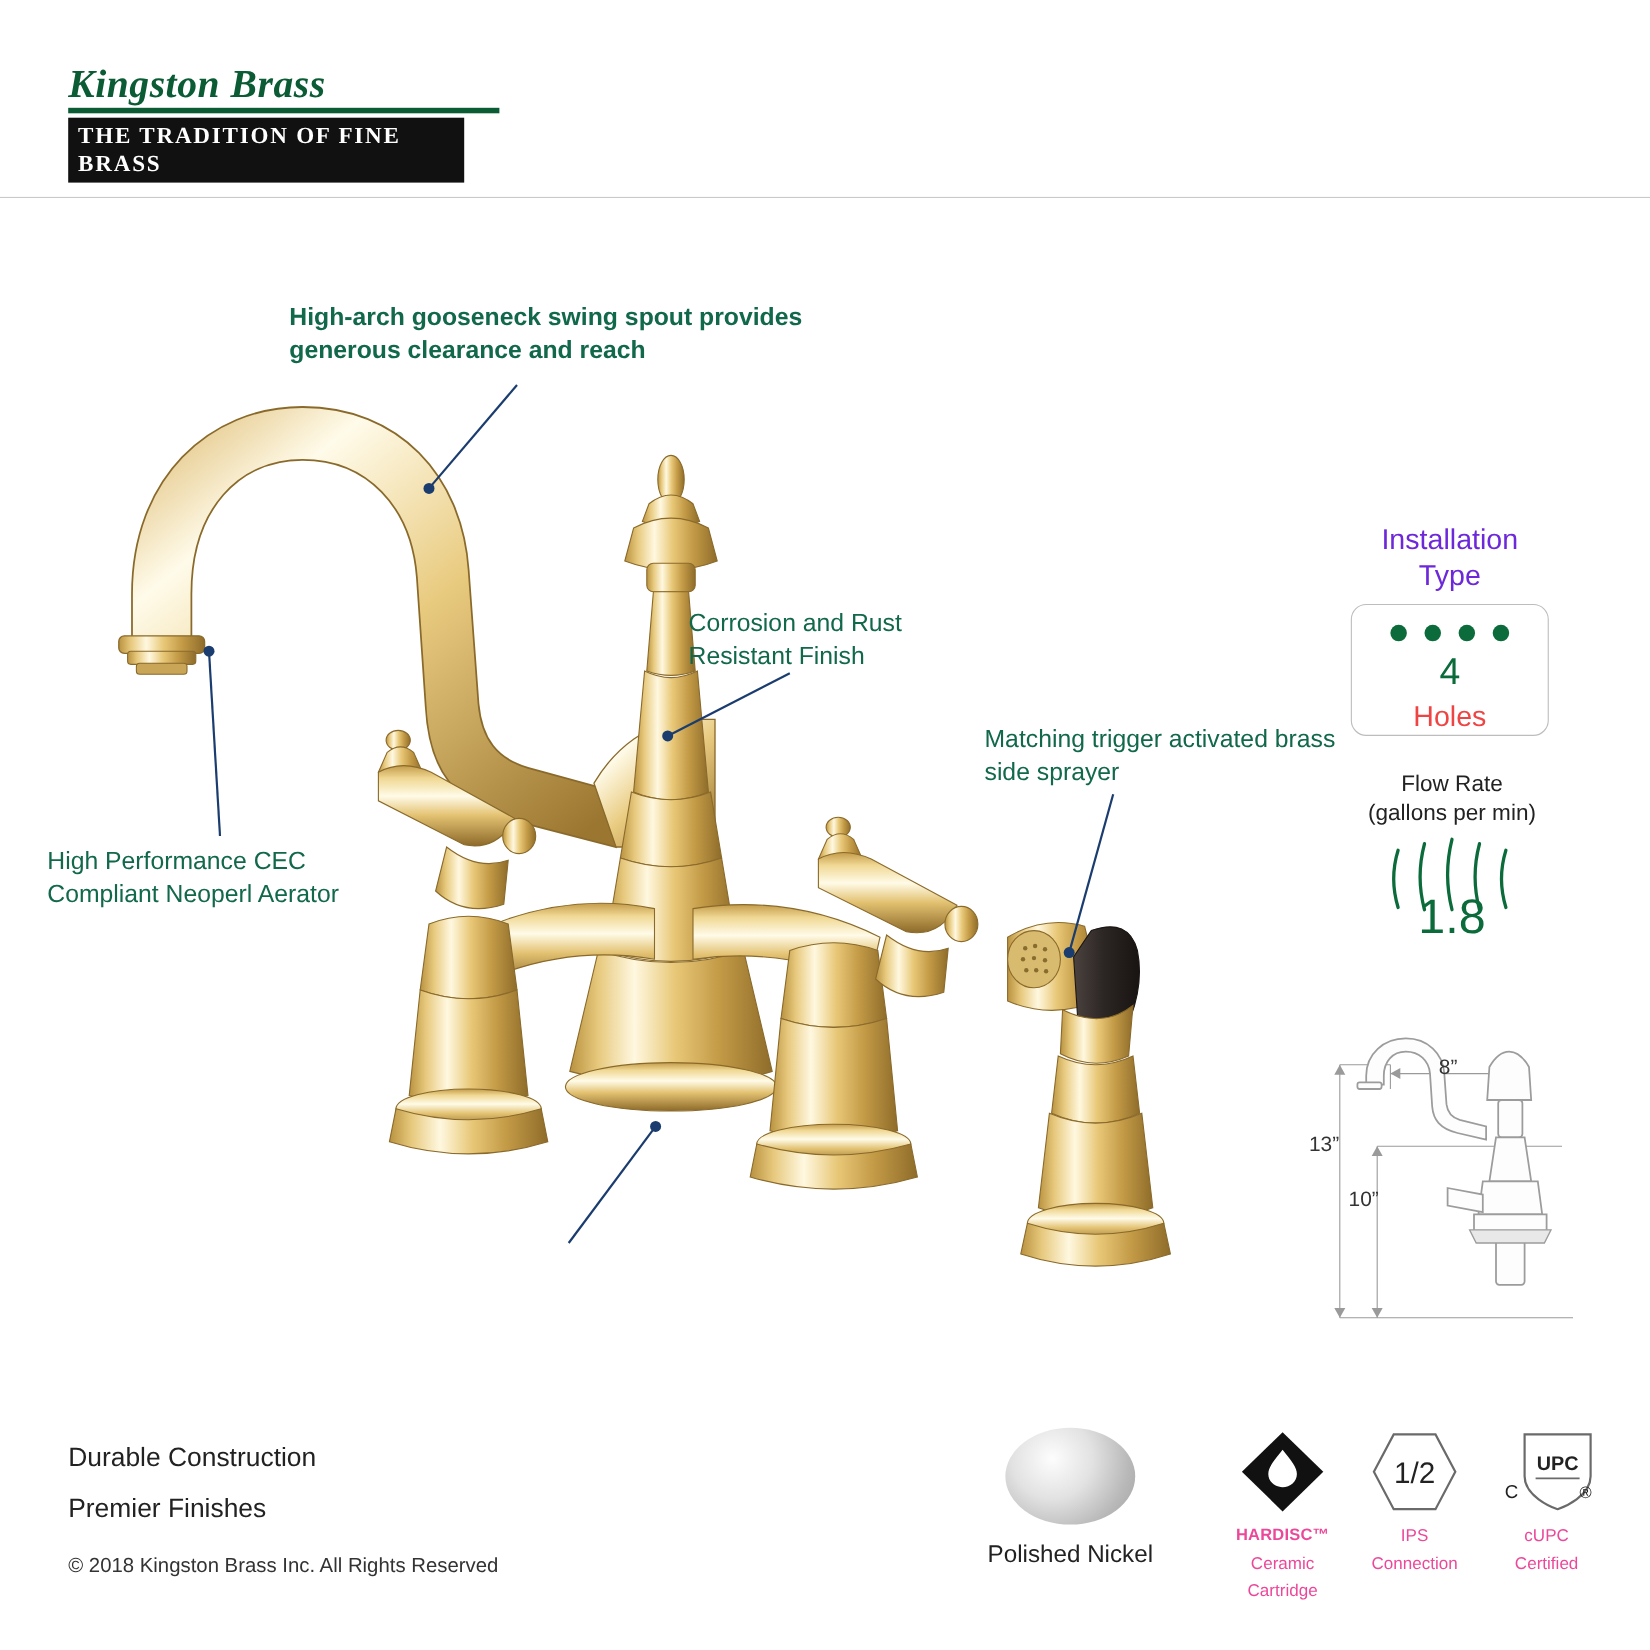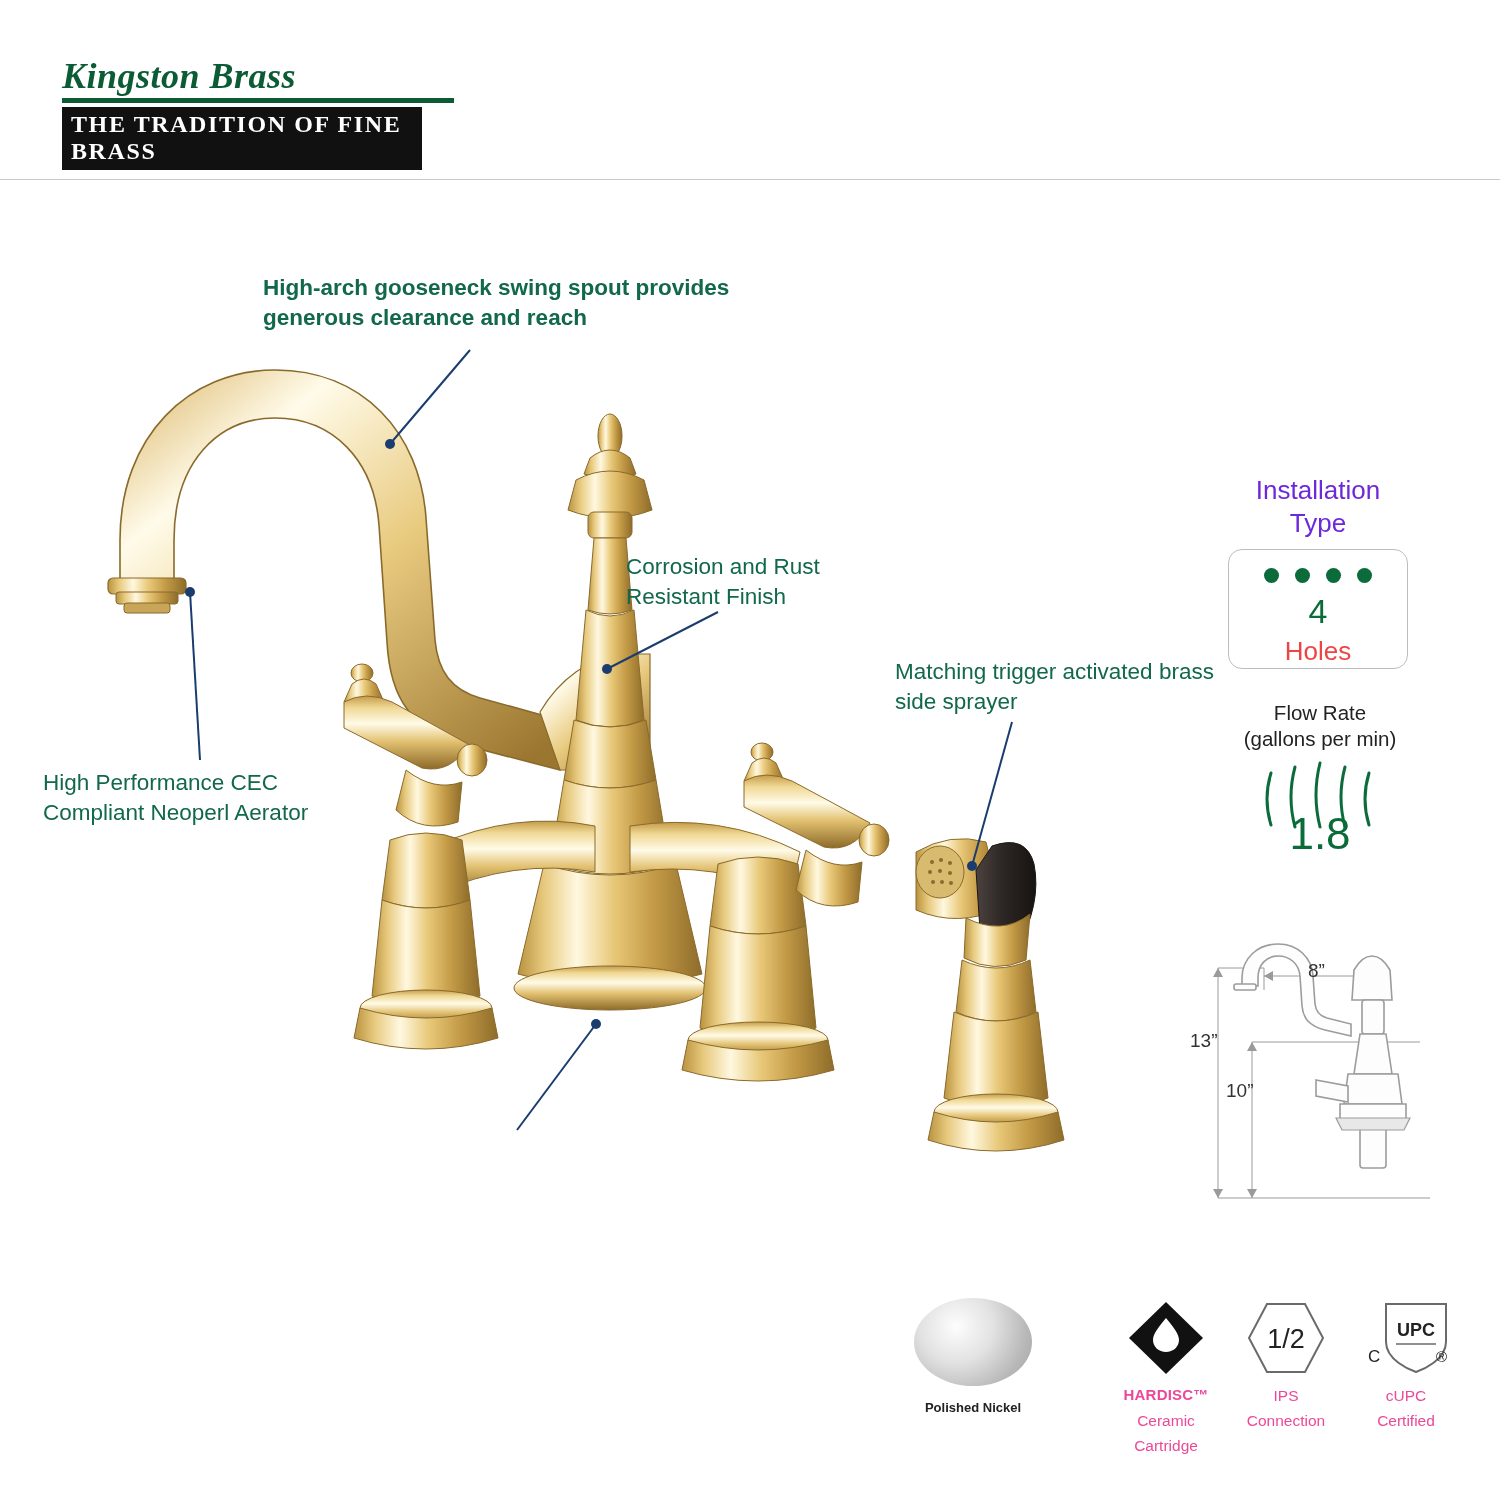--- a/index.html
+++ b/index.html
@@ -19,21 +19,21 @@
     font-weight:bold;font-style:italic;
     font-size:36px;color:#0b5c35;letter-spacing:0.5px;
     line-height:1;
   }
   .brand-rule{
     width:392px;height:5px;background:#0b5c35;margin-top:4px;
   }
   .brand-tag{
     margin-top:4px;background:#111;color:#fff;
     font-family:"Liberation Serif", serif;
-    font-size:24px;letter-spacing:1.6px;font-weight:bold;
+    font-size:21px;letter-spacing:1.6px;font-weight:bold;
     padding:4px 9px 5px 9px;display:inline-block;
     width:360px;box-sizing:border-box;
   }
   .header-rule{
     position:absolute;left:0;top:179px;width:1500px;height:1px;background:#c9c9c9;
   }
 
   
   .callout{position:absolute;color:#11684a;font-size:22.5px;line-height:1.32;}
   .c1{left:263px;top:273px;width:520px;font-weight:bold;}
@@ -74,21 +74,21 @@
   
   .footer-left{position:absolute;left:62px;top:1312px;}
   .f-line{font-size:24px;color:#222;margin-bottom:18px;}
   .copyright{font-size:18.5px;color:#333;margin-top:26px;}
 
   .finish{position:absolute;left:878px;top:1298px;width:190px;text-align:center;}
   .finish-swatch{
     width:118px;height:88px;margin:0 auto;border-radius:50%;
     background:radial-gradient(circle at 36% 32%, #fdfdfd 0%, #e2e2e2 38%, #b9b9b9 72%, #a0a0a0 100%);
   }
-  .finish-name{font-size:13px;color:#222;margin-top:14px;font-weight:bold;}
+  .finish-name{font-size:22px;color:#222;margin-top:14px;}
 
   .badges{position:absolute;left:1120px;top:1300px;display:flex;gap:28px;align-items:flex-start;}
   .badge{width:92px;text-align:center;}
   .badge-cap{font-size:15.5px;color:#ec4899;line-height:1.25;margin-top:6px;}
   .badge-bold{font-weight:bold;font-size:15px;letter-spacing:0.2px;}
 </style>
 </head>
 <body>
 
 <div class="page">
@@ -305,20 +305,25 @@
       </g>
       <g fill="#e8e8e8" stroke="#9c9c9c" stroke-width="1.2">
         <path d="M146 188 l74 0 l-6 12 l-62 0 Z"></path>
       </g>
     </svg>
     <div class="dim-label" style="left:0px;top:100px;">13”</div>
     <div class="dim-label" style="left:118px;top:30px;">8”</div>
     <div class="dim-label" style="left:36px;top:150px;">10”</div>
   </div>
 
+  <div class="footer-left">
+    <div class="f-line">Durable Construction</div>
+    <div class="f-line">Premier Finishes</div>
+    <div class="copyright">© 2018 Kingston Brass Inc. All Rights Reserved</div>
+  </div>
 
   <div class="finish">
     <div class="finish-swatch"></div>
     <div class="finish-name">Polished Nickel</div>
   </div>
 
   <div class="badges">
 
     <div class="badge">
       <svg width="78" height="76" viewBox="0 0 78 76">

